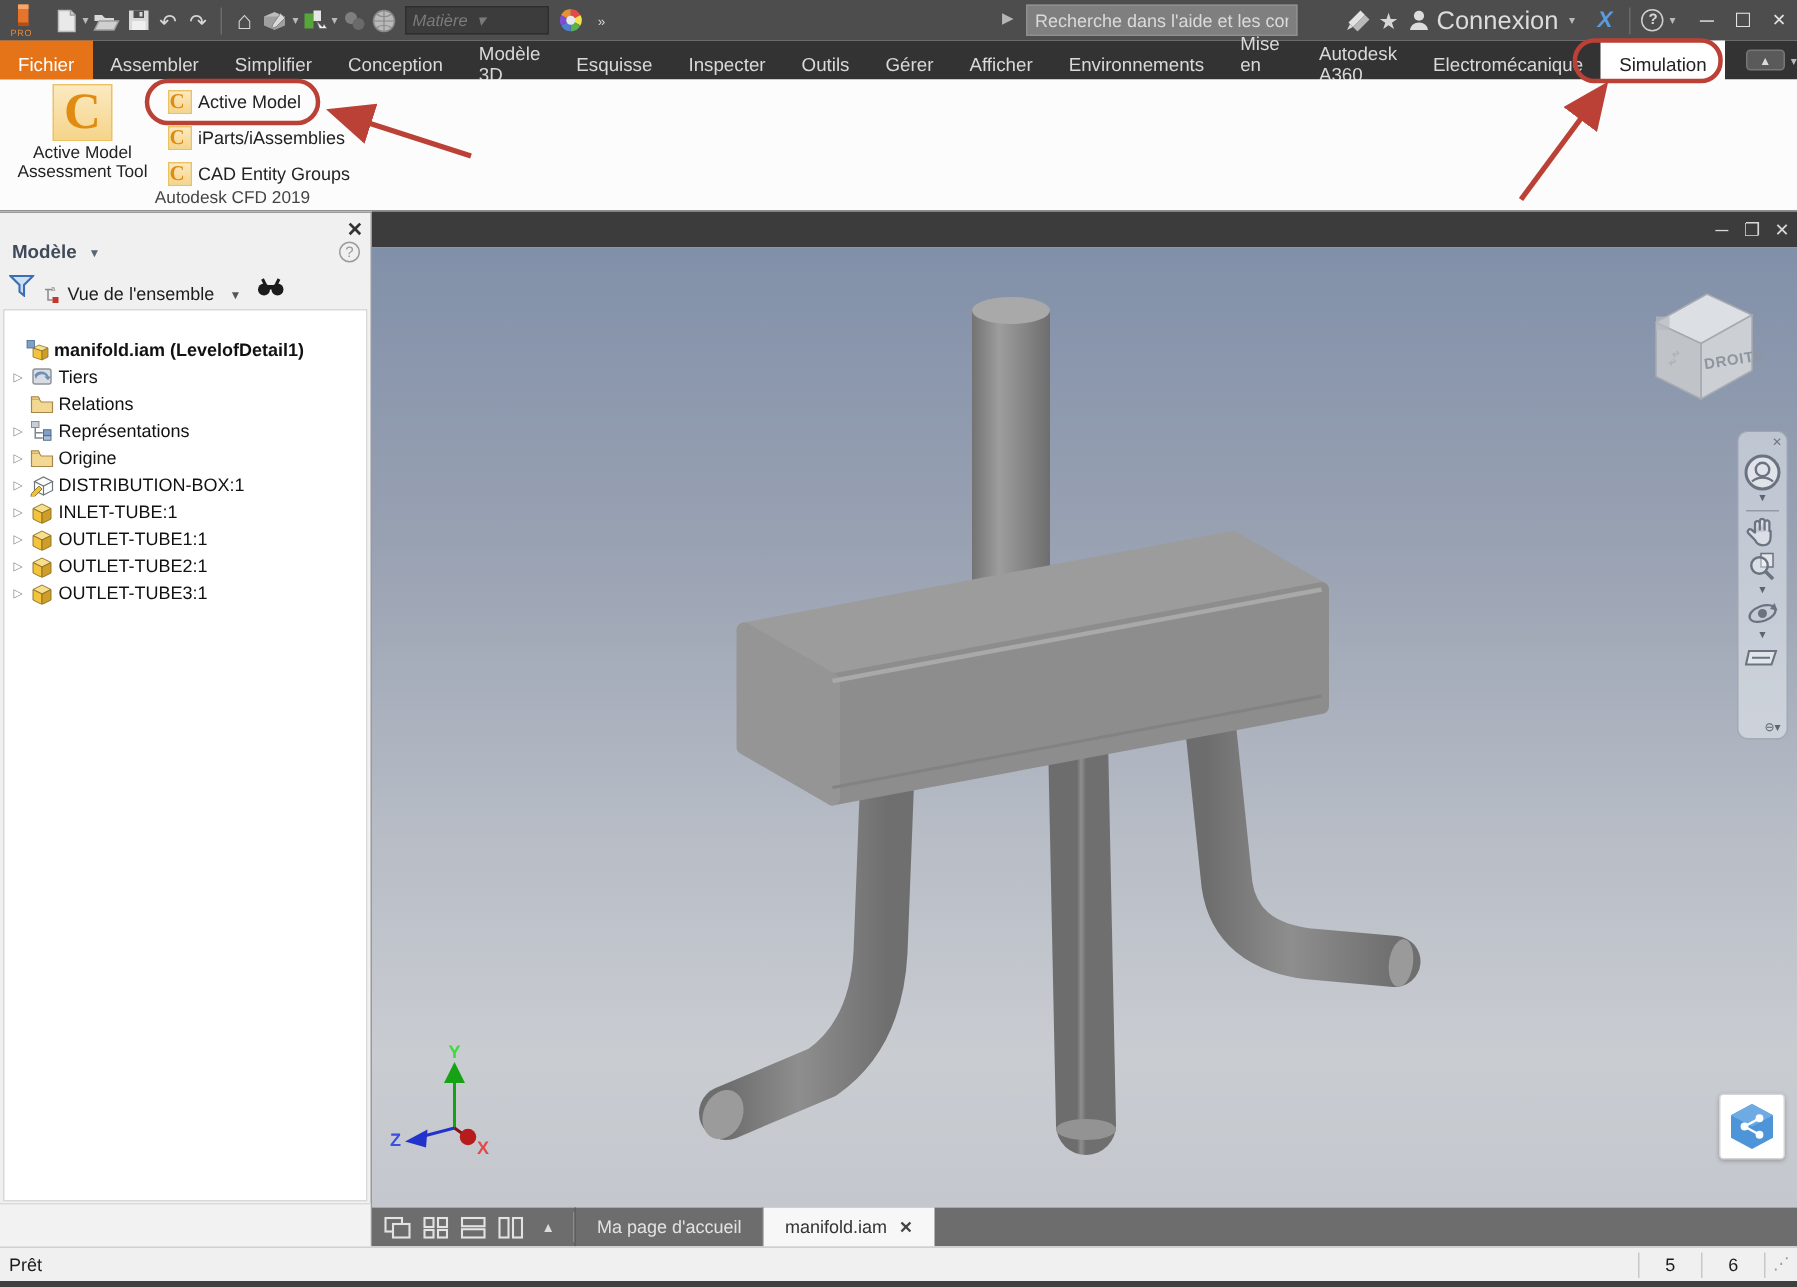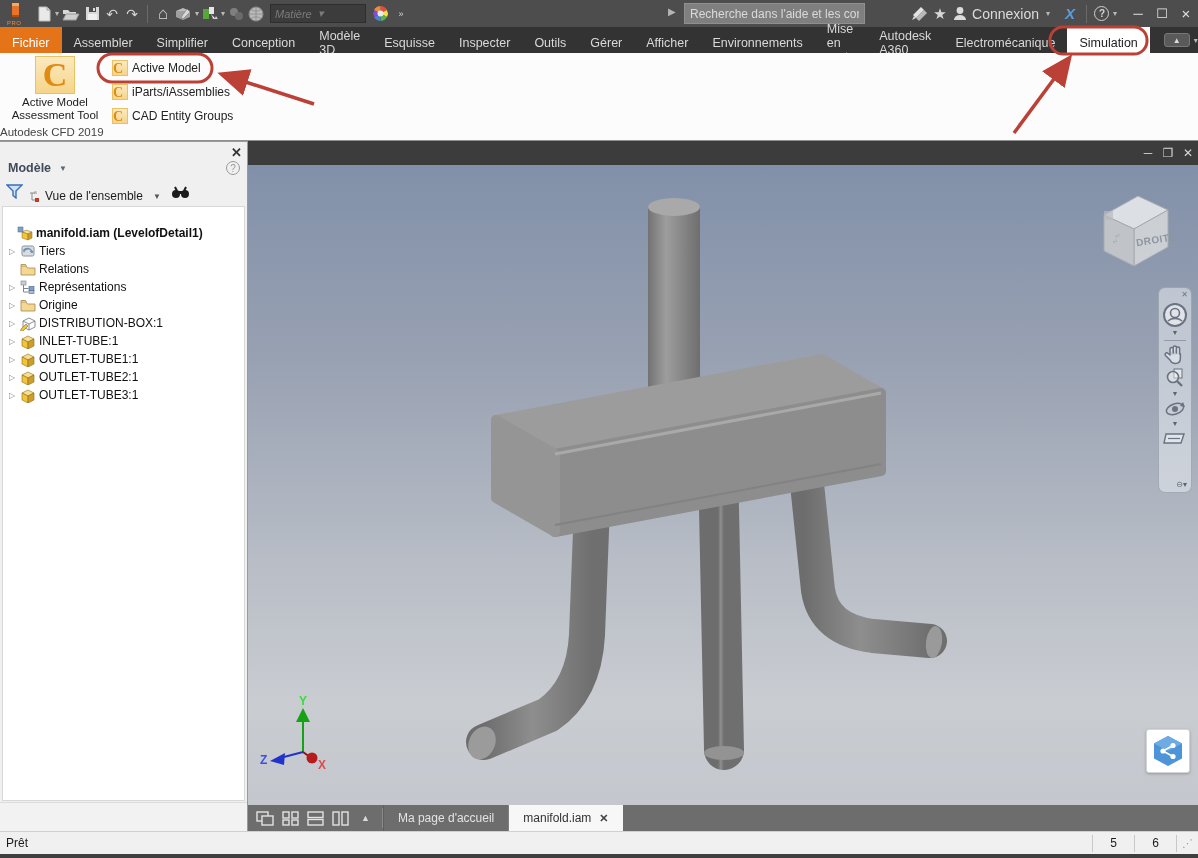--- a/index.html
+++ b/index.html
@@ -23,21 +23,21 @@
   .material-combo { width:96px; height:19px; background:#3c3c3c; border:1px solid #2e2e2e;
                     display:flex; align-items:center; margin:0 4px; padding:0 4px; }
   .material-combo span { flex:1; font-size:11px; font-style:italic; color:#7b7b7b; }
   .doc-title { position:absolute; left:574px; top:5px; font-size:12px; color:#e2e2e2;margin-top:20px; }
   .flyout-arrow { position:absolute; left:668px; top:6px; font-size:10px; color:#b5b5b5; }
   .search-box { position:absolute; left:684px; top:3px; width:181px; height:21px; background:#7f7f7f;
                 border:1px solid #8f8f8f; color:#e3e3e3; font-size:12px; padding:0 5px;
                 font-family:"Liberation Sans", sans-serif; }
   .search-box::placeholder { color:#dadada; opacity:1; }
   .tb-right { position:absolute; right:0; top:0; height:27px; display:flex; align-items:center; }
-  .connexion { font-size:14px; color:#dcdcdc; margin:0 2px;text-align:center; }
+  .connexion { font-size:17px; color:#dcdcdc; margin:0 2px;text-align:center; }
   .xlogo { font-weight:bold; font-style:italic; font-size:15px; color:#5b9bdc; padding:0 6px; }
   .helpcircle { width:15px; height:15px; border:1.5px solid #cfcfcf; border-radius:50%;
                 font-size:10px; font-weight:bold; display:flex; align-items:center; justify-content:center; }
   .winbtn { width:24px; height:27px; display:flex; align-items:center; justify-content:center;
             font-size:13px; color:#e3e3e3; }
 
   
   .tabrow { position:absolute; left:0; top:27px; width:1198px; height:26px; background:#333333;
             display:flex; align-items:stretch; }
   .rtab { display:flex; align-items:center; padding:16px 12px; font-size:12.5px; color:#d9d9d9; cursor:default; }
@@ -51,21 +51,21 @@
   .ribbon { position:absolute; left:0; top:53px; width:1198px; height:88px; background:#fcfcfc;
             border-bottom:1px solid #8f8f8f; }
   .cfd-big-btn { position:absolute; left:6px; top:3px; width:98px; height:72px; text-align:center; }
   .cfd-icon { display:inline-block; position:relative; background:linear-gradient(180deg,#fbe9c0,#f6d58a);
               border:1px solid #e9c266; color:#e08b12; font-weight:bold; font-family:"Liberation Serif", serif; }
   .cfd-icon.big { width:40px; height:38px; font-size:34px; line-height:36px; }
   .cfd-icon.small { width:16px; height:16px; font-size:14px; line-height:15px; margin-right:4px; }
   .cfd-big-label { font-size:11.5px; color:#222; line-height:12.5px; margin-top:2px; }
   .cfd-small-btn { position:absolute; left:108px; height:21px; display:flex; align-items:center;
                    font-size:12px; color:#222; padding:0 4px; white-space:nowrap; }
-  .panel-title { position:absolute; left:0; top:73px; width:310px; 
+  .panel-title { position:absolute; left:0; top:73px; width:310px; text-align:center;
                  font-size:11.5px; color:#444; }
 
   
   .browser { position:absolute; left:0; top:141px; width:248px; height:690px; background:#f0f0f0;
              border-right:1px solid #9a9a9a; border-top:1px solid #9a9a9a; }
   .browser-close { position:absolute; right:5px; top:3px; font-size:13px; color:#333; font-weight:bold; }
   .browser-head { position:absolute; left:8px; top:19px; font-size:12.5px; font-weight:bold; color:#3f4a5a;
                   display:flex; align-items:center; gap:8px; }
   .browser-help { position:absolute; right:7px; top:19px; width:14px; height:14px; border:1.2px solid #9a9a9a;
                   border-radius:50%; color:#9a9a9a; font-size:10px; display:flex; align-items:center; justify-content:center; }

